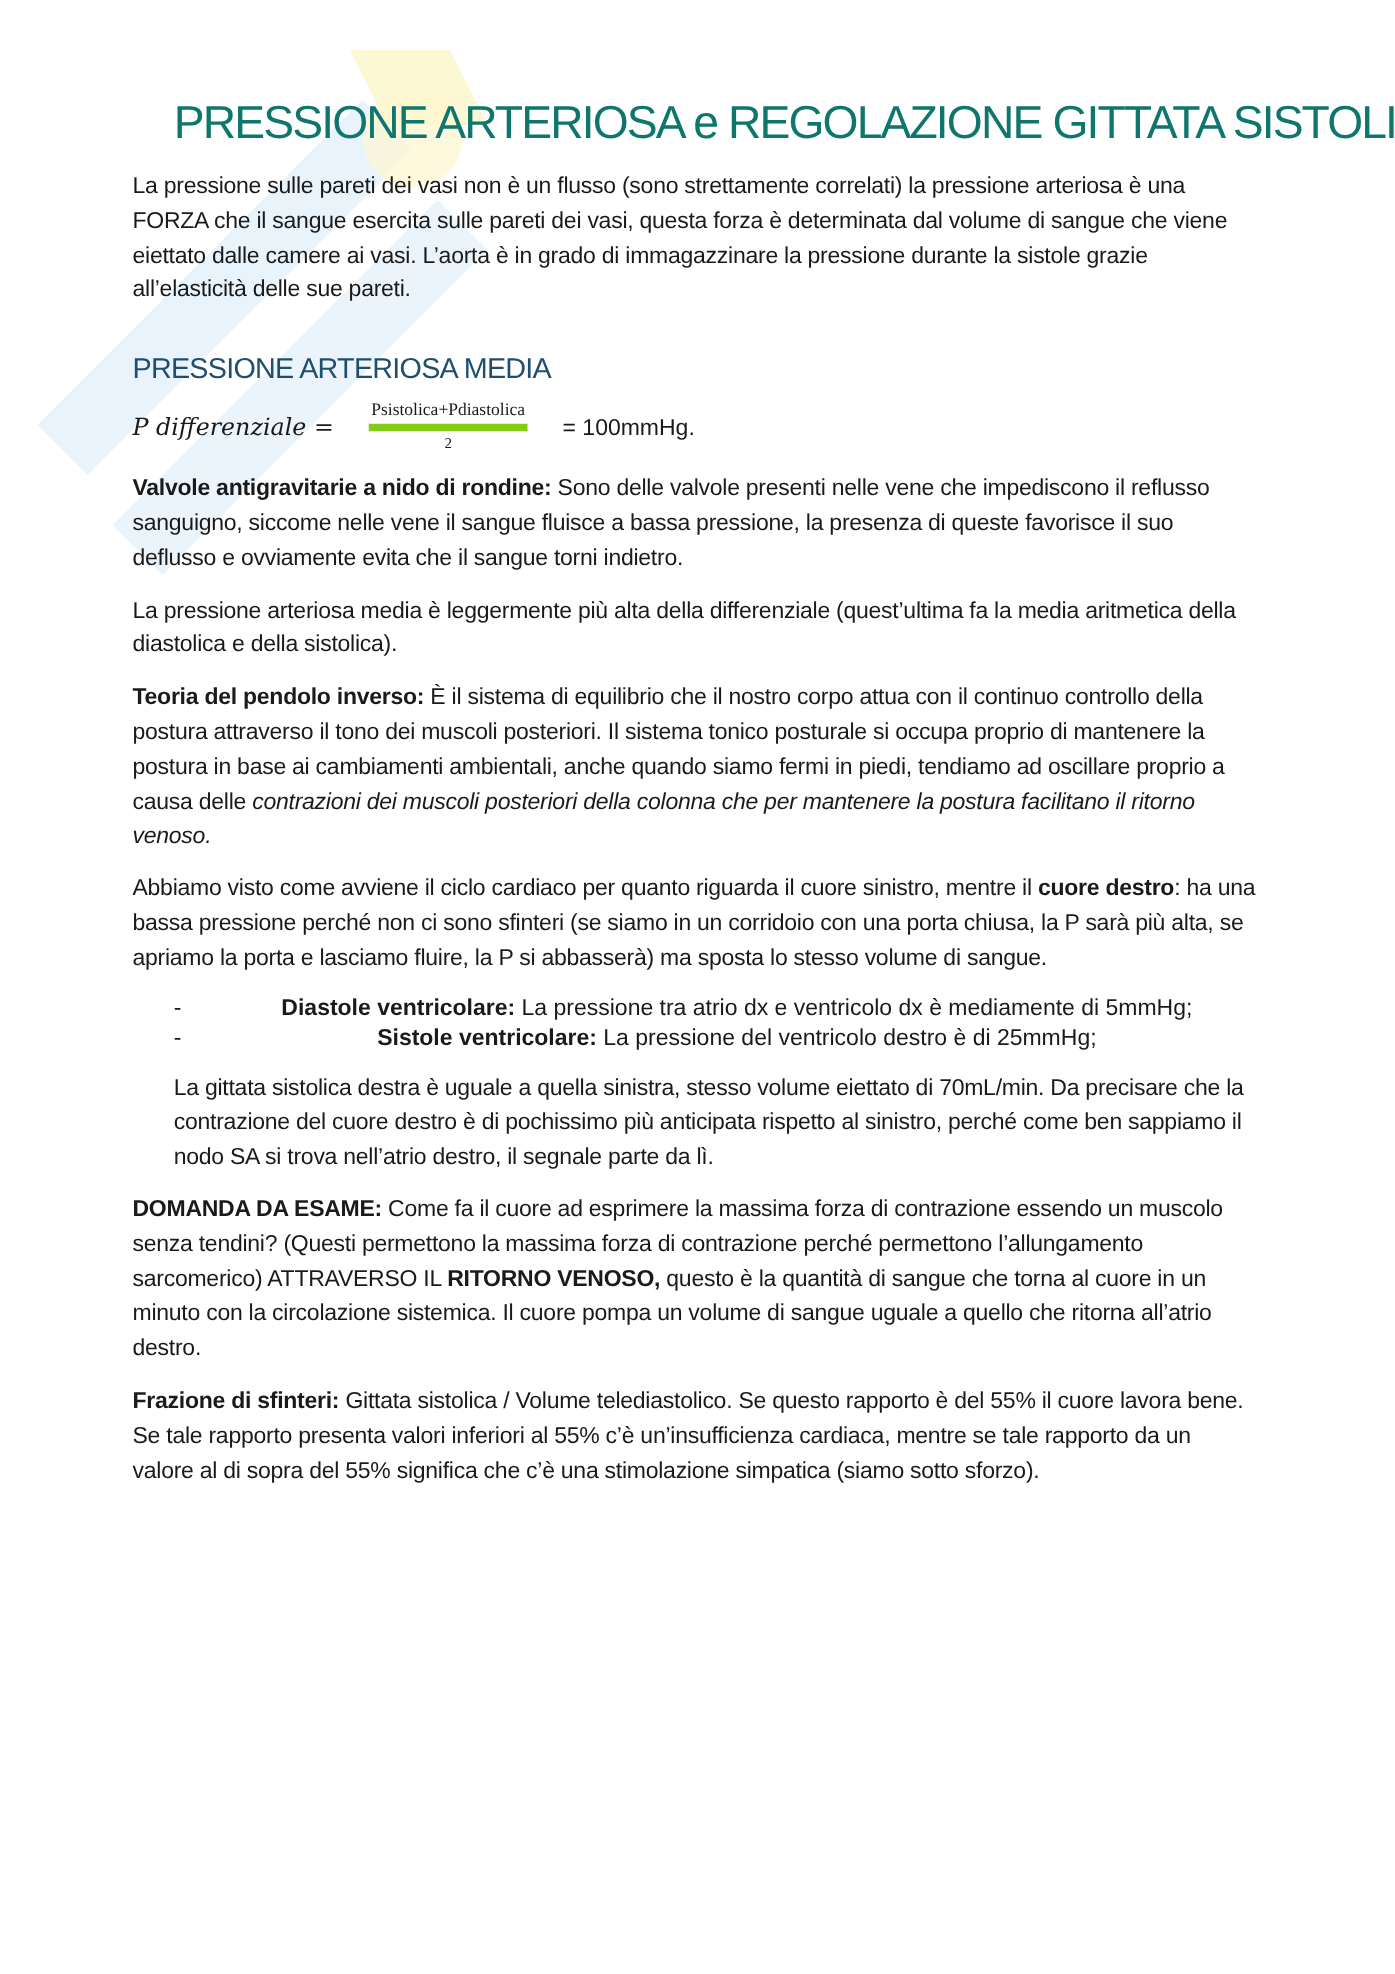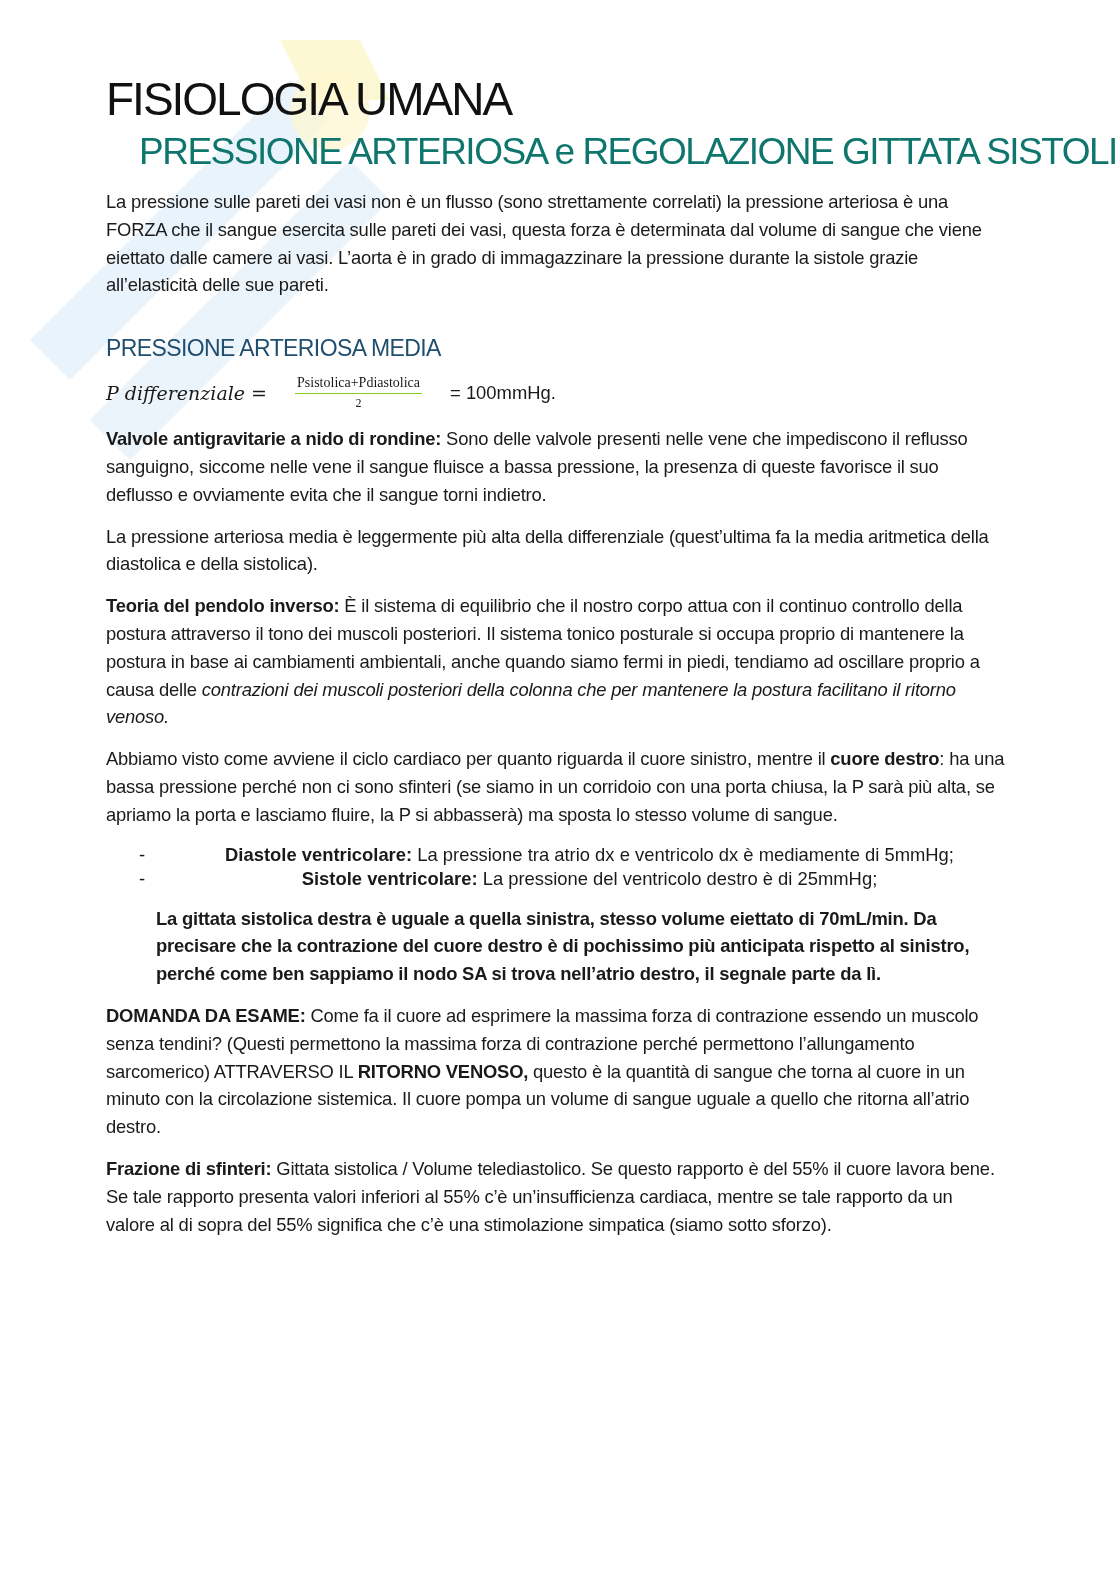--- a/index.html
+++ b/index.html
@@ -10,40 +10,39 @@
   .page { position: absolute; left: 106px; top: 72px; width: 900px; }
   .h1 { font-size: 46px; letter-spacing: -2px; line-height: 54px; margin: 0; font-weight: normal; color: #111; }
   .h2 { font-size: 37px; letter-spacing: -1.5px; line-height: 40px; margin: 6px 0 0 33px; font-weight: normal; color: #0f766e; white-space: nowrap; }
   .h3 { font-size: 23px; letter-spacing: -0.6px; line-height: 34px; margin: 32px 0 0 0; font-weight: normal; color: #1f4e6e; }
   p { font-size: 18.4px; line-height: 27.8px; margin: 0; letter-spacing: -0.2px; }
   .intro { margin-top: 16px; }
   .mt14 { margin-top: 14px; }
   .formula { display: flex; align-items: center; margin-top: 10px; font-size: 18.4px; gap: 24px; }
   .formula .lhs { font-family: "DejaVu Serif", serif; font-style: italic; font-size: 19px; }
   .frac { display: inline-flex; flex-direction: column; align-items: center; margin: 0 4px; font-family: "Liberation Serif", serif; font-size: 14px; }
-  .frac .num { border-bottom: 1px solid #84cc16; padding: 0 2px 2px; }
+  .frac .num { border-bottom: 6px solid #84cc16; padding: 0 2px 2px; }
   .frac .den { padding-top: 2px; font-size: 12px; }
   ul.dash { list-style: none; margin: 14px 0 0 0; padding: 0 0 0 33px; text-align: center; }
   ul.dash li { font-size: 18.4px; line-height: 24px; position: relative; padding-left: 34px; }
   ul.dash li::before { content: "-"; position: absolute; left: 0; }
-  .indent { margin-left: 50px; font-weight: bold; }
+  .indent { margin-left: 33px; }
   b { font-weight: bold; }
 </style>
 </head>
 <body>
 
 <svg class="watermark" viewBox="0 0 420 420">
   <polygon points="0,300 260,40 300,80 40,340" fill="#e3f0fa" opacity="0.8"></polygon>
   <polygon points="60,380 320,120 360,160 100,420" fill="#e3f0fa" opacity="0.7"></polygon>
   <polygon points="250,0 330,0 360,60 280,60" fill="#fdf7cf" opacity="0.9"></polygon>
   <circle cx="300" cy="70" r="40" fill="#fdf7cf" opacity="0.7"></circle>
 </svg>
 
 <div class="page">
-  <h1 class="h1">FISIOLOGIA UMANA</h1>
   <h2 class="h2">PRESSIONE ARTERIOSA e REGOLAZIONE GITTATA SISTOLICA</h2>
 
   <p class="intro">La pressione sulle pareti dei vasi non è un flusso (sono strettamente correlati) la pressione arteriosa è una FORZA che il sangue esercita sulle pareti dei vasi, questa forza è determinata dal volume di sangue che viene eiettato dalle camere ai vasi. L’aorta è in grado di immagazzinare la pressione durante la sistole grazie all’elasticità delle sue pareti.</p>
 
   <h3 class="h3">PRESSIONE ARTERIOSA MEDIA</h3>
 
   <div class="formula">
     <span class="lhs">P differenziale =</span>
     <span class="frac">
       <span class="num">Psistolica+Pdiastolica</span>

